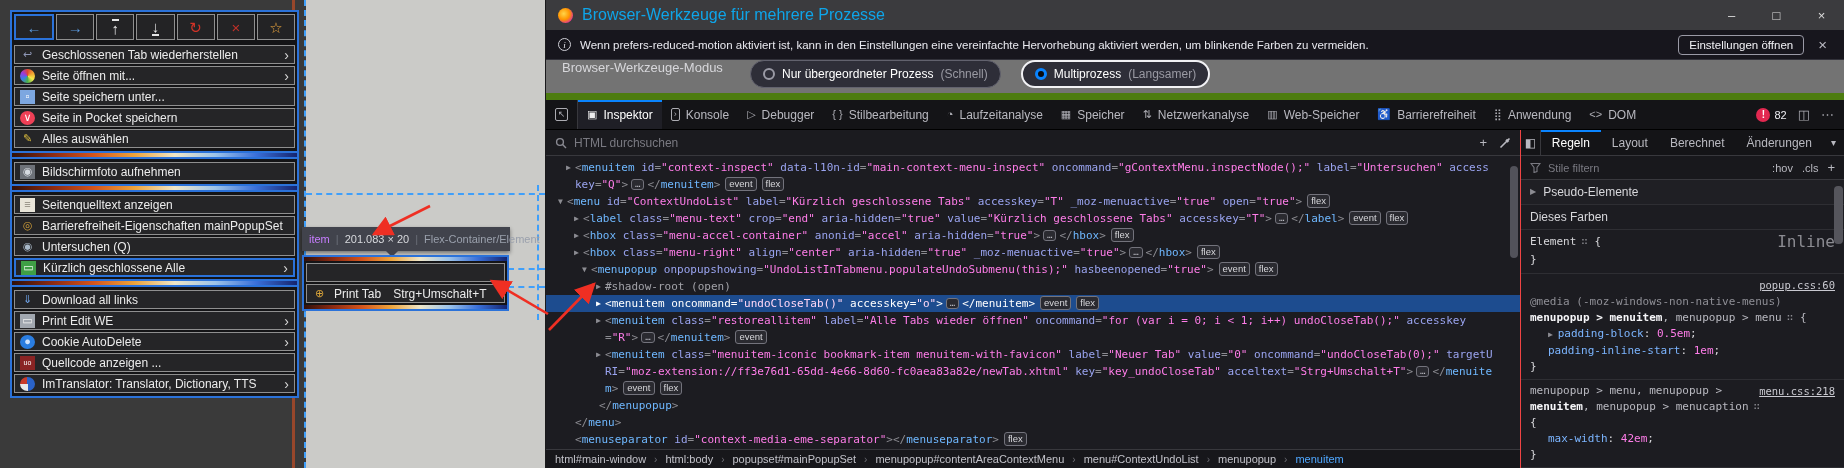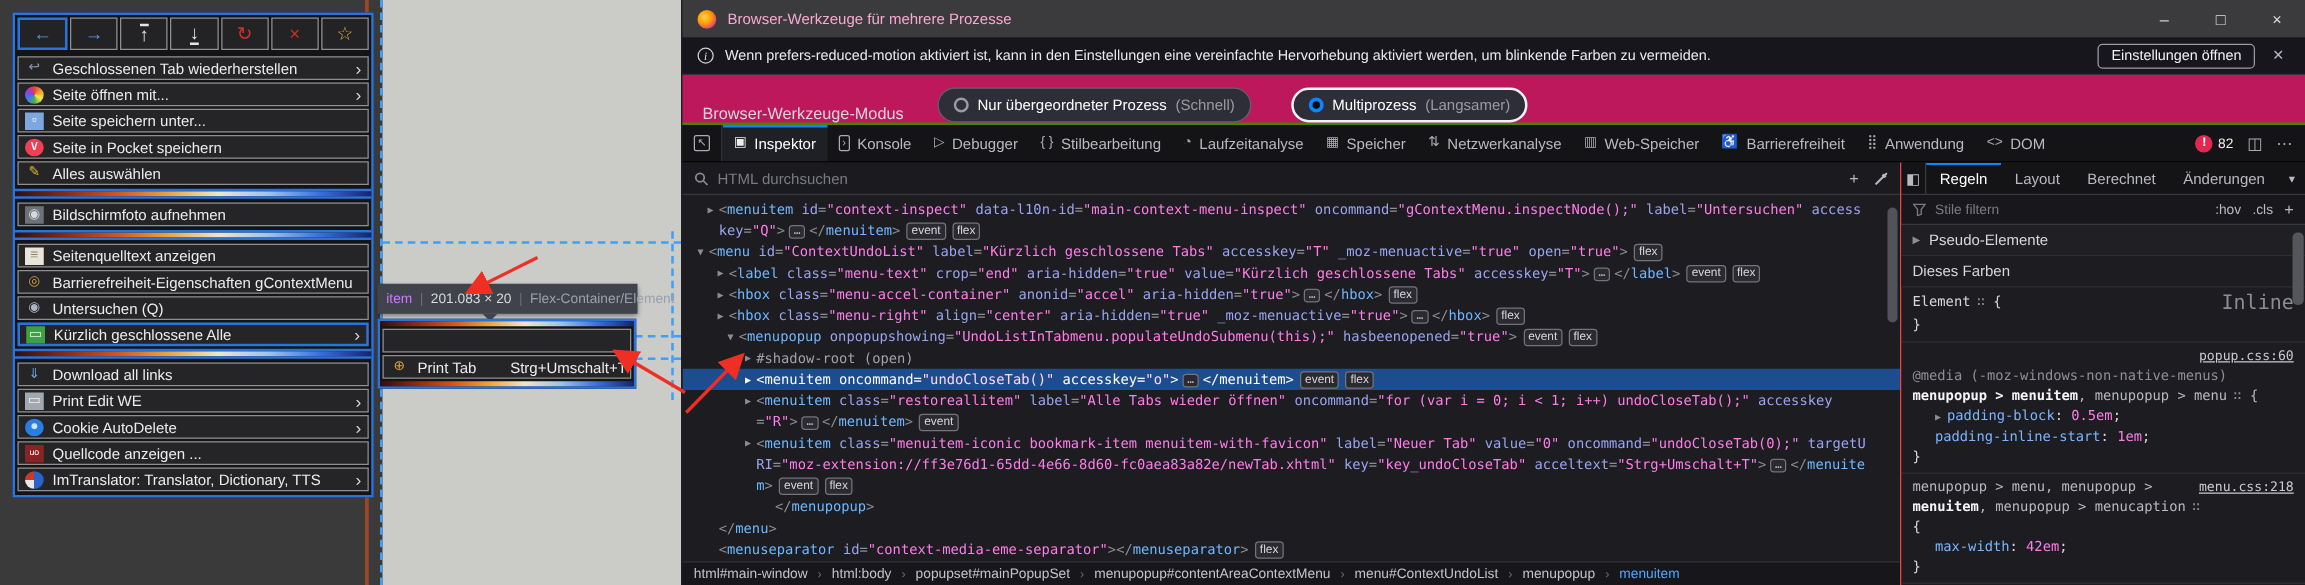--- a/index.html
+++ b/index.html
@@ -17,43 +17,43 @@
 .tbtn.focus{border:2px solid #2b72d9}
 .tglyph.bar-top{border-top:2px solid #e6e6e6}
 .tglyph.bar-bottom{border-bottom:2px solid #e6e6e6}
 .gsep{height:8px;border-top:2px solid #2b72d9;border-bottom:2px solid #2b72d9;background:linear-gradient(90deg,#30100a,#8c2a12,#d4541c,#eda33b,#efe6c8,#9cc3ea,#3a6fd8,#15246e)}
 .mgroup{padding:1px 0}
 .mitem{height:19px;margin:2px;border:1px solid #8f8f8f;background:#252527;display:flex;align-items:center;padding:0 5px;gap:7px;color:#ececec;font-size:12px;white-space:nowrap;overflow:hidden}
 .mitem.active{border:2px solid #2b72d9;margin:1px 2px}
 .micon{width:15px;height:14px;flex:none;display:flex;align-items:center;justify-content:center;font-size:11px;line-height:1}
 .micon.round{border-radius:50%}
 .chev{margin-left:auto;color:#d8d8d8;font-size:14px;line-height:1}
-.mshort{margin-left:20px}
+.mshort{margin-left:5px}
 
 .htooltip{position:absolute;left:302px;top:227px;width:208px;height:24px;background:#41434c;display:flex;align-items:center;gap:6px;padding:0 7px;font-size:11px;color:#d7d9dd;box-shadow:0 2px 4px rgba(0,0,0,.45);white-space:nowrap}
 .htooltip .ttag{color:#c77dff}
 .htooltip .tsep{color:#6a6e78}
 .htooltip .tkind{color:#9aa0ac}
 .tcaret{position:absolute;left:84px;bottom:-6px;width:0;height:0;border:6px solid transparent;border-top-color:#41434c;border-bottom:0}
 .smenu{position:absolute;left:302px;top:255px;width:207px;background:#141416;border:2px solid #2b72d9}
 
 .arrows{position:absolute;left:0;top:0;width:1844px;height:468px;pointer-events:none;z-index:60}
 
 .dt{position:absolute;left:545px;top:0;width:1299px;height:468px;background:#232327;color:#d7d7db;border-left:1px solid #1a1a1c}
 .titlebar{height:30px;background:#3b3b3e;display:flex;align-items:center;padding-left:12px;gap:9px}
 .fficon{width:15px;height:15px;border-radius:50%;background:radial-gradient(circle at 38% 38%,#ffd54a,#ff9500 45%,#e23b8d 75%,#6b2e9e);flex:none}
-.wtitle{font-size:12px;color:#f9a8d4}
+.wtitle{font-size:16px;color:#0ea5e9}
 .wctrls{margin-left:auto;display:flex;height:100%}
 .wc{width:45px;display:flex;align-items:center;justify-content:center;color:#dcdcdc;font-size:13px}
 .infobar{height:30px;background:#17161d;border-bottom:1px solid #32323a;display:flex;align-items:center;gap:9px;padding:0 12px;font-size:11.5px;color:#e9e9ef}
 .iicon{width:13px;height:13px;border:1px solid #cfcfd6;border-radius:50%;display:flex;align-items:center;justify-content:center;font-size:9px;font-family:"Liberation Serif",serif;font-style:italic;flex:none}
 .imsg{flex:1;white-space:nowrap;overflow:hidden}
 .ibtn{border:1px solid #9a9aa6;border-radius:4px;padding:3px 10px;font-size:11.5px;color:#f2f2f6;background:transparent;white-space:nowrap;font-family:"Liberation Sans",sans-serif}
 .iclose{color:#b9b9c1;font-size:15px;padding:0 5px}
-.modebar{height:40px;background:#be185d;border-bottom:2px solid #4d7c0f;display:flex;align-items:flex-end;padding:0 16px;gap:20px}
+.modebar{height:40px;background:#737373;border-bottom:7px solid #4d7c0f;display:flex;align-items:flex-start;padding:0 16px;gap:20px}
 .mblabel{font-size:13px;color:#d7d7db;width:168px;flex:none}
 .pill{display:flex;align-items:center;gap:7px;border:1px solid #62626e;border-radius:15px;padding:5px 12px;font-size:12px;color:#fff;background:#2e2e38;white-space:nowrap}
 .pill.selected{border:2px solid #f2f2f5}
 .radio{width:12px;height:12px;border-radius:50%;border:2px solid #9a9aa5;flex:none}
 .pill.selected .radio{border:3.5px solid #0a84ff;background:#0b0b0e}
 .hint{color:#9a9aa3}
 .tabbar{height:30px;background:#141417;display:flex;align-items:stretch;font-size:12px;color:#b9b9c0;border-bottom:1px solid #000}
 .picker{width:32px;display:flex;align-items:center;justify-content:center;border-right:1px solid #38383d;font-size:12px}
 .dtab{display:flex;align-items:center;gap:6px;padding:0 9px;position:relative;white-space:nowrap}
 .dtab.active{background:#1f1f26;color:#fff;box-shadow:inset 0 2px 0 #0a84ff}
@@ -179,21 +179,21 @@
           </div>
         </div>
         <div class="gsep"></div>
         <div class="mgroup">
           <div class="mitem">
             <span class="micon" style="background: rgb(233, 229, 217); color: rgb(138, 132, 120);">≡</span>
             <span>Seitenquelltext anzeigen</span>
           </div>
           <div class="mitem">
             <span class="micon" style="color: rgb(217, 164, 58);">◎</span>
-            <span>Barrierefreiheit-Eigenschaften gContextMenu</span>
+            <span>Barrierefreiheit-Eigenschaften mainPopupSet</span>
           </div>
           <div class="mitem">
             <span class="micon" style="color: rgb(168, 184, 200);">◉</span>
             <span>Untersuchen (Q)</span>
           </div>
           <div class="mitem active">
             <span class="micon" style="background: rgb(63, 159, 69); color: rgb(234, 246, 234);">▭</span>
             <span>Kürzlich geschlossene Alle</span>
             <span class="chev">›</span>
           </div>
@@ -262,21 +262,21 @@
         </span>
     </div>
     <div class="infobar">
       <span class="iicon">i</span>
       <span class="imsg">Wenn prefers-reduced-motion aktiviert ist, kann in den Einstellungen eine vereinfachte Hervorhebung aktiviert werden, um blinkende Farben zu vermeiden.</span>
       <button class="ibtn">Einstellungen öffnen</button>
       <span class="iclose">×</span>
     </div>
     <div class="modebar">
       <span class="mblabel">Browser-Werkzeuge-Modus</span>
-      <span style="display:flex;gap:32px">
+      <span style="display:flex;gap:20px">
           <span class="pill">
             <span class="radio"></span>
             <span>Nur übergeordneter Prozess</span>
             <span class="hint"> (Schnell)</span>
           </span>
           <span class="pill selected">
             <span class="radio"></span>
             <span>Multiprozess</span>
             <span class="hint"> (Langsamer)</span>
           </span>
@@ -392,21 +392,21 @@
               <span class="mcontent"><span class="tk-p">&lt;</span><span class="tk-t">menuitem</span><span class="tk-a"> oncommand</span><span class="tk-p">=</span><span class="tk-v">"undoCloseTab()"</span><span class="tk-a"> accesskey</span><span class="tk-p">=</span><span class="tk-v">"o"</span><span class="tk-p">&gt;</span><span class="dots">…</span><span class="tk-p">&lt;/</span><span class="tk-t">menuitem</span><span class="tk-p">&gt;</span><span class="chip">event</span><span class="chip">flex</span></span>
             </div>
             <div class="mline" style="padding-left: 46px;">
               <span class="marr">▶</span>
               <span class="mcontent"><span class="tk-p">&lt;</span><span class="tk-t">menuitem</span><span class="tk-a"> class</span><span class="tk-p">=</span><span class="tk-v">"restoreallitem"</span><span class="tk-a"> label</span><span class="tk-p">=</span><span class="tk-v">"Alle Tabs wieder öffnen"</span><span class="tk-a"> oncommand</span><span class="tk-p">=</span><span class="tk-v">"for (var i = 0; i &lt; 1; i++) undoCloseTab();"</span><span class="tk-a"> accesskey</span><span class="tk-p">=</span><span class="tk-v">"R"</span><span class="tk-p">&gt;</span><span class="dots">…</span><span class="tk-p">&lt;/</span><span class="tk-t">menuitem</span><span class="tk-p">&gt;</span><span class="chip">event</span></span>
             </div>
             <div class="mline" style="padding-left: 46px;">
               <span class="marr">▶</span>
               <span class="mcontent"><span class="tk-p">&lt;</span><span class="tk-t">menuitem</span><span class="tk-a"> class</span><span class="tk-p">=</span><span class="tk-v">"menuitem-iconic bookmark-item menuitem-with-favicon"</span><span class="tk-a"> label</span><span class="tk-p">=</span><span class="tk-v">"Neuer Tab"</span><span class="tk-a"> value</span><span class="tk-p">=</span><span class="tk-v">"0"</span><span class="tk-a"> oncommand</span><span class="tk-p">=</span><span class="tk-v">"undoCloseTab(0);"</span><span class="tk-a"> targetURI</span><span class="tk-p">=</span><span class="tk-v">"moz-extension://ff3e76d1-65dd-4e66-8d60-fc0aea83a82e/newTab.xhtml"</span><span class="tk-a"> key</span><span class="tk-p">=</span><span class="tk-v">"key_undoCloseTab"</span><span class="tk-a"> acceltext</span><span class="tk-p">=</span><span class="tk-v">"Strg+Umschalt+T"</span><span class="tk-p">&gt;</span><span class="dots">…</span><span class="tk-p">&lt;/</span><span class="tk-t">menuitem</span><span class="tk-p">&gt;</span><span class="chip">event</span><span class="chip">flex</span></span>
             </div>
-            <div class="mline" style="padding-left: 61px; align-items: center;">
+            <div class="mline" style="padding-left: 40px; align-items: center;">
               <span class="marr"></span>
               <span class="mcontent"><span class="tk-p">&lt;/</span><span class="tk-t">menupopup</span><span class="tk-p">&gt;</span></span>
             </div>
             <div class="mline" style="padding-left: 16px;">
               <span class="marr"></span>
               <span class="mcontent"><span class="tk-p">&lt;/</span><span class="tk-t">menu</span><span class="tk-p">&gt;</span></span>
             </div>
             <div class="mline" style="padding-left: 16px;">
               <span class="marr"></span>
               <span class="mcontent"><span class="tk-p">&lt;</span><span class="tk-t">menuseparator</span><span class="tk-a"> id</span><span class="tk-p">=</span><span class="tk-v">"context-media-eme-separator"</span><span class="tk-p">&gt;</span><span class="tk-p">&lt;/</span><span class="tk-t">menuseparator</span><span class="tk-p">&gt;</span><span class="chip">flex</span></span>

